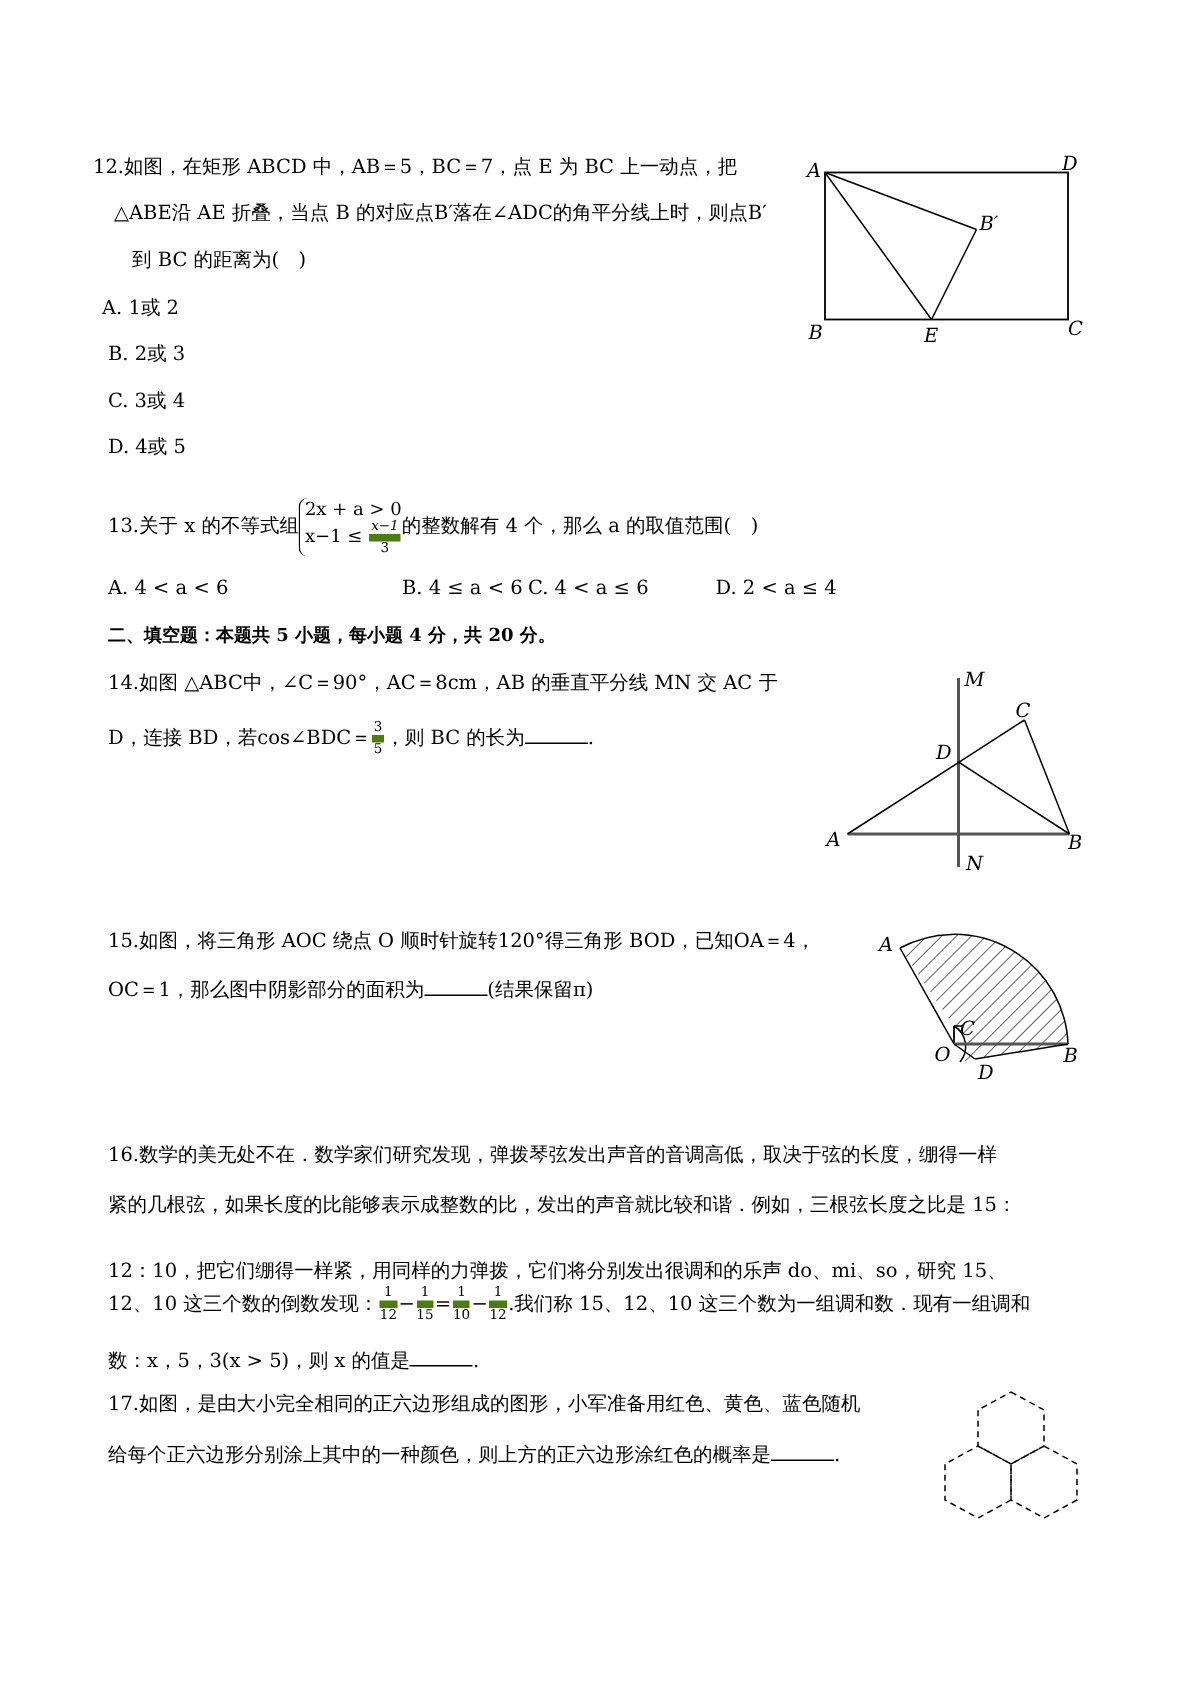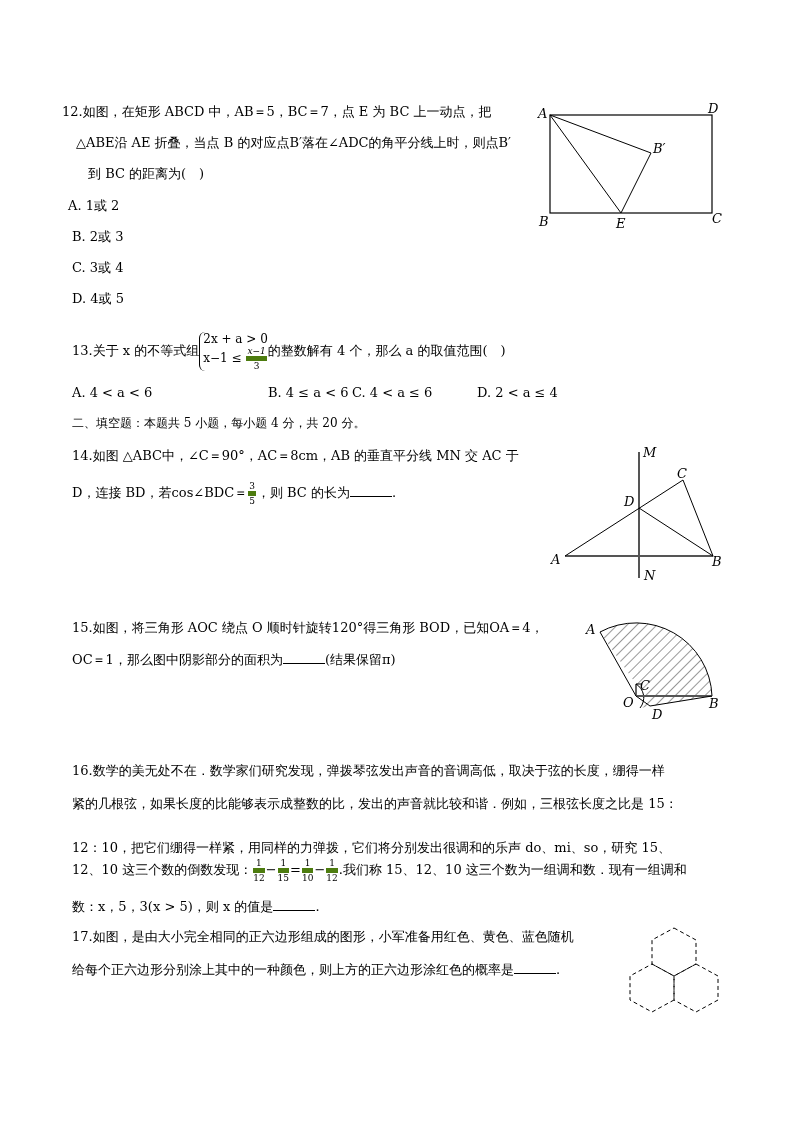--- a/index.html
+++ b/index.html
@@ -1,19 +1,19 @@
 <!DOCTYPE html>
 <html><head>
 <meta charset="utf-8">
 <style>
   html, body { margin: 0; padding: 0; background: #fff; }
   body { width: 794px; height: 1123px; position: relative; overflow: hidden;
          font-family: "DejaVu Serif", "Liberation Serif", serif; color: #000; }
   .line { position: absolute; font-size: 13px; line-height: 16px; white-space: nowrap; }
-  .bold { font-weight: normal; }
+  .bold { font-weight: bold; }
   .it { font-style: italic; }
   .blank { display: inline-block; border-bottom: 1px solid #000; width: 42px; height: 12px; vertical-align: baseline; }
   .frac { display: inline-block; vertical-align: middle; text-align: center; font-size: 9px; line-height: 10px; margin: 0 1px; }
   .frac .num { display: block; border-bottom: 5px solid #4d7c0f; padding: 0 1px; }
   .frac .den { display: block; }
   .sys { display: inline-block; vertical-align: middle; border-left: 1px solid #000; border-radius: 6px 0 0 6px; padding-left: 3px; font-size: 12px; line-height: 14px; }
   svg { position: absolute; }
   svg text { font-family: "DejaVu Serif", "Liberation Serif", serif; font-style: italic; font-size: 13px; }
 </style>
 </head>

